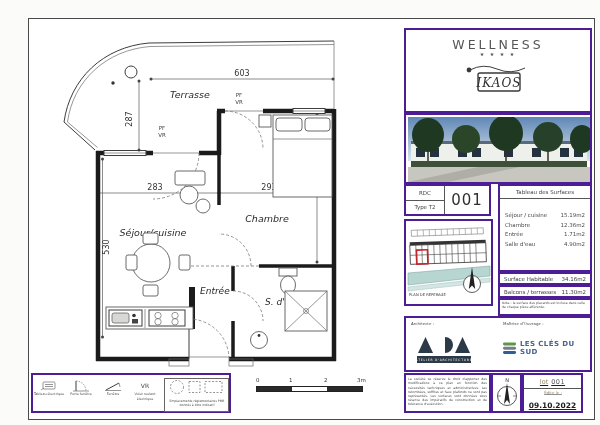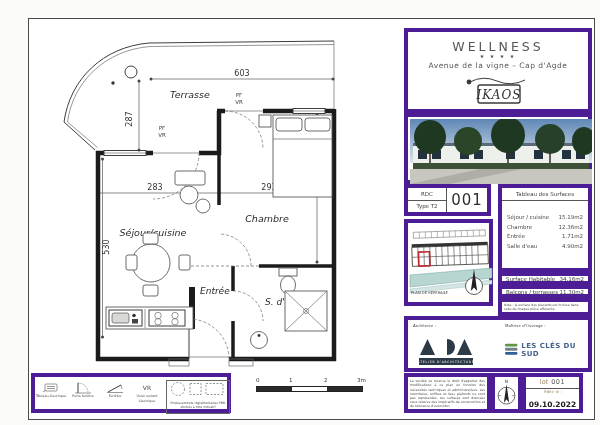--- a/index.html
+++ b/index.html
@@ -1,20 +1,20 @@
 <!DOCTYPE html>
 <html><head>
 <meta charset="utf-8">
 <style>
   html,body{margin:0;padding:0;background:#f7f7f5;}
   .page{position:relative;width:600px;height:425px;background:#fbfbf9;overflow:hidden;
         font-family:"DejaVu Sans",sans-serif;color:#222;}
   .sheet{position:absolute;left:28px;top:18px;width:565px;height:400px;
          background:#fff;border:1px solid #4a4a4a;}
-  .box{position:absolute;border:4px solid #4c1d95;background:#fff;box-sizing:border-box;}
+  .box{position:absolute;border:2px solid #4c1d95;background:#fff;box-sizing:border-box;}
   .t-scale{font-size:6.8px;line-height:1.3;transform:scale(.5);transform-origin:0 0;width:200%;color:#4a4a4a;}
   
   .project{left:375px;top:9px;width:188px;height:85px;text-align:center;}
   .proj-name{margin-top:7px;font-size:12.5px;letter-spacing:3px;color:#555;}
   .proj-sub{margin-top:2px;font-size:7.5px;letter-spacing:1.5px;color:#666;}
   .proj-stars{font-size:5px;letter-spacing:2px;color:#555;line-height:1.1;}
   .proj-addr{font-size:7.5px;letter-spacing:.5px;color:#555;margin-top:1px;}
   .photo{left:375px;top:94px;width:188px;height:71px;padding:2px;}
   .unitbox{left:375px;top:165px;width:87px;height:32px;display:flex;}
   .unit-left{width:38px;border-right:1px solid #565656;display:flex;flex-direction:column;}
@@ -30,25 +30,25 @@
        justify-content:space-between;padding:0 4px;font-size:5.5px;color:#3c3c3c;}
   .balc{left:469px;top:266px;width:94px;height:13px;display:flex;align-items:center;
         justify-content:space-between;padding:0 4px;font-size:5.5px;color:#3c3c3c;}
   .notebox{left:469px;top:279px;width:94px;height:18px;padding:1px 2px;overflow:hidden;}
   .mapbox{left:375px;top:200px;width:89px;height:87px;}
   .map-label{position:absolute;left:3px;bottom:2px;width:80px;}
   .stake{left:375px;top:297px;width:188px;height:56px;}
   .stake-label-a{position:absolute;left:5px;top:3px;width:80px;}
   .stake-label-b{position:absolute;left:97px;top:3px;width:88px;}
   .ada{position:absolute;left:10px;top:16px;}
-  .cles{position:absolute;left:97px;top:22px;display:flex;gap:3px;}
+  .cles{position:absolute;left:97px;top:22px;display:flex;align-items:center;gap:3px;}
   .cles-name{font-size:7px;font-weight:bold;letter-spacing:.4px;color:#46648c;}
   .disc{left:375px;top:354px;width:87px;height:40px;padding:2px;overflow:hidden;}
   .compassbox{left:462px;top:354px;width:31px;height:40px;display:flex;align-items:center;justify-content:center;}
-  .issue{left:493px;top:354px;width:61px;height:40px;display:flex;flex-direction:column;}
+  .issue{left:493px;top:354px;width:61px;height:40px;display:flex;flex-direction:column;text-decoration:underline;}
   .issue-lot{height:13px;border-bottom:1px solid #565656;display:flex;align-items:center;
              justify-content:center;gap:3px;font-size:6.5px;}
   .lot-word{color:#9a8a66;}
   .lot-num{color:#555;letter-spacing:.5px;}
   .issue-date{flex:1;display:flex;flex-direction:column;align-items:center;justify-content:center;}
   .edited{width:60px;text-align:center;color:#9a8a66;}
   .datev{font-size:7.5px;font-weight:bold;color:#1c1c1c;margin-top:1px;}
   
   .legend{left:2px;top:354px;width:200px;height:40px;display:flex;align-items:flex-start;padding-top:3px;}
   .leg-item{width:32px;text-align:center;}
@@ -276,21 +276,20 @@
     <div class="sb-bar">
       <div class="sb-seg sb-b"></div>
           <div class="sb-seg sb-w"></div>
           <div class="sb-seg sb-b"></div>
     </div>
   </div>
 
   <div class="box project">
     <div class="proj-name">WELLNESS</div>
     <div class="proj-stars">★ ★ ★ ★</div>
-    <div class="proj-addr">Avenue de la vigne – Cap d'Agde</div>
     <svg width="74" height="34" viewBox="0 0 74 34" style="margin-top:2px;">
       <circle cx="8" cy="10" r="2.4" fill="#3a3a3a"></circle>
       <path d="M9,10 Q22,3 36,9 T64,8" class="t" fill="none"></path>
       <rect x="17" y="13" width="42" height="18" rx="2" fill="none" stroke="#3a3a3a" stroke-width="1.4"></rect>
       <text x="38" y="27" text-anchor="middle" font-family="DejaVu Serif, serif" font-style="italic" font-size="12" letter-spacing="1" fill="#2f2f2f">IKAOS</text>
     </svg>
   </div>
 
   <div class="box photo">
     <svg width="182" height="65" viewBox="0 0 182 65">

